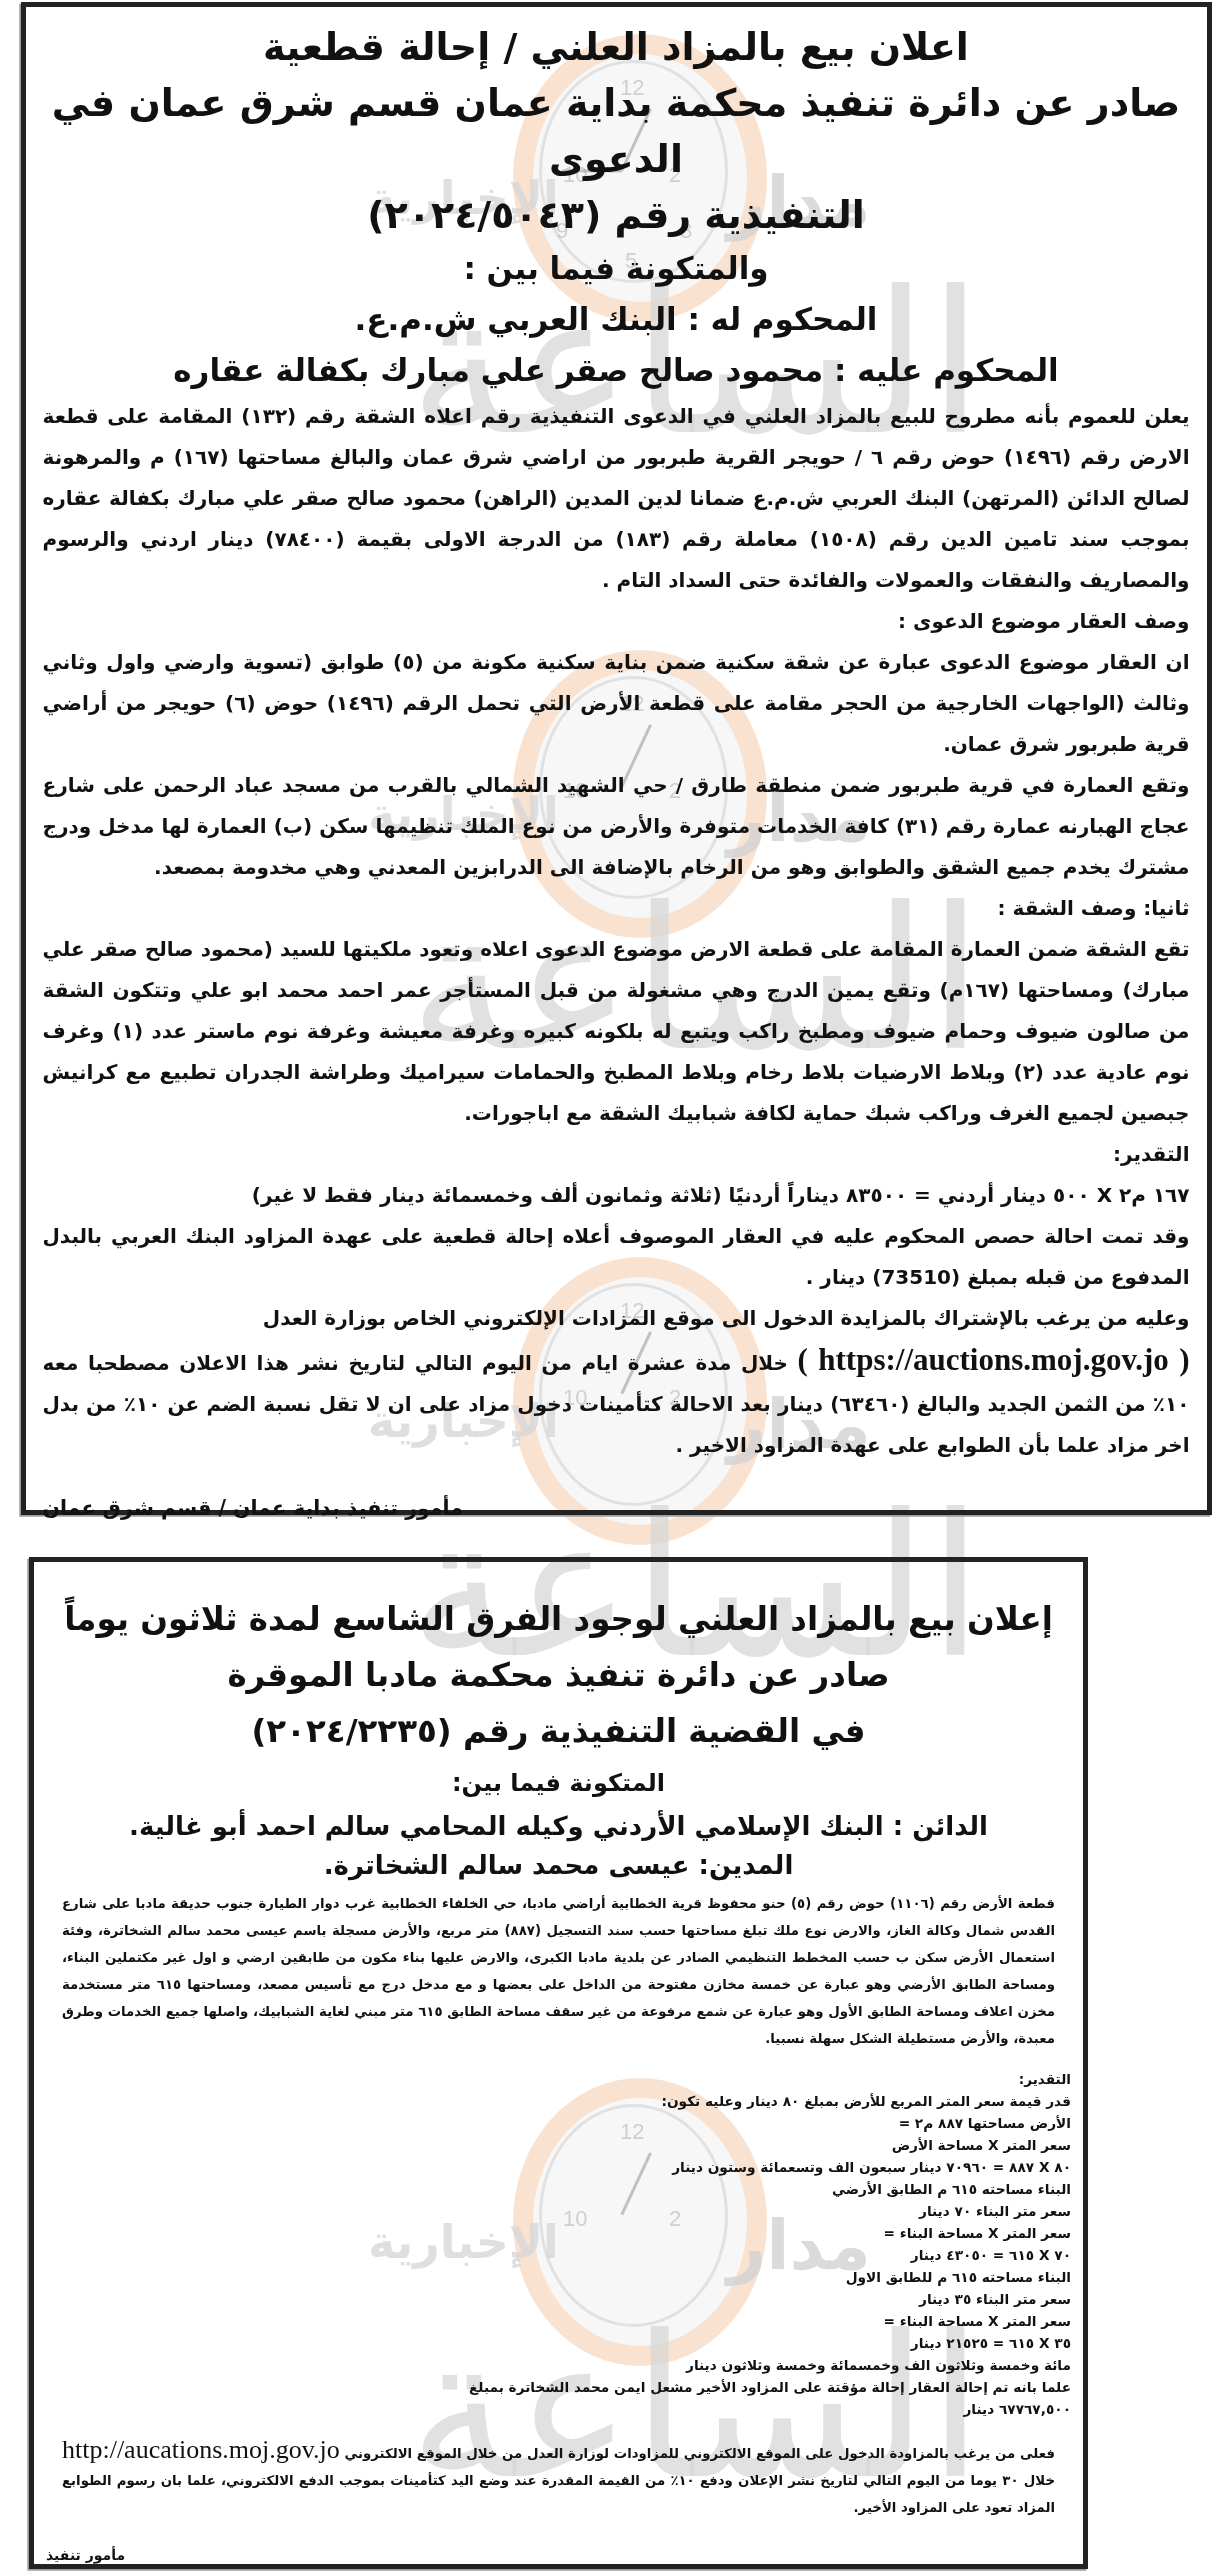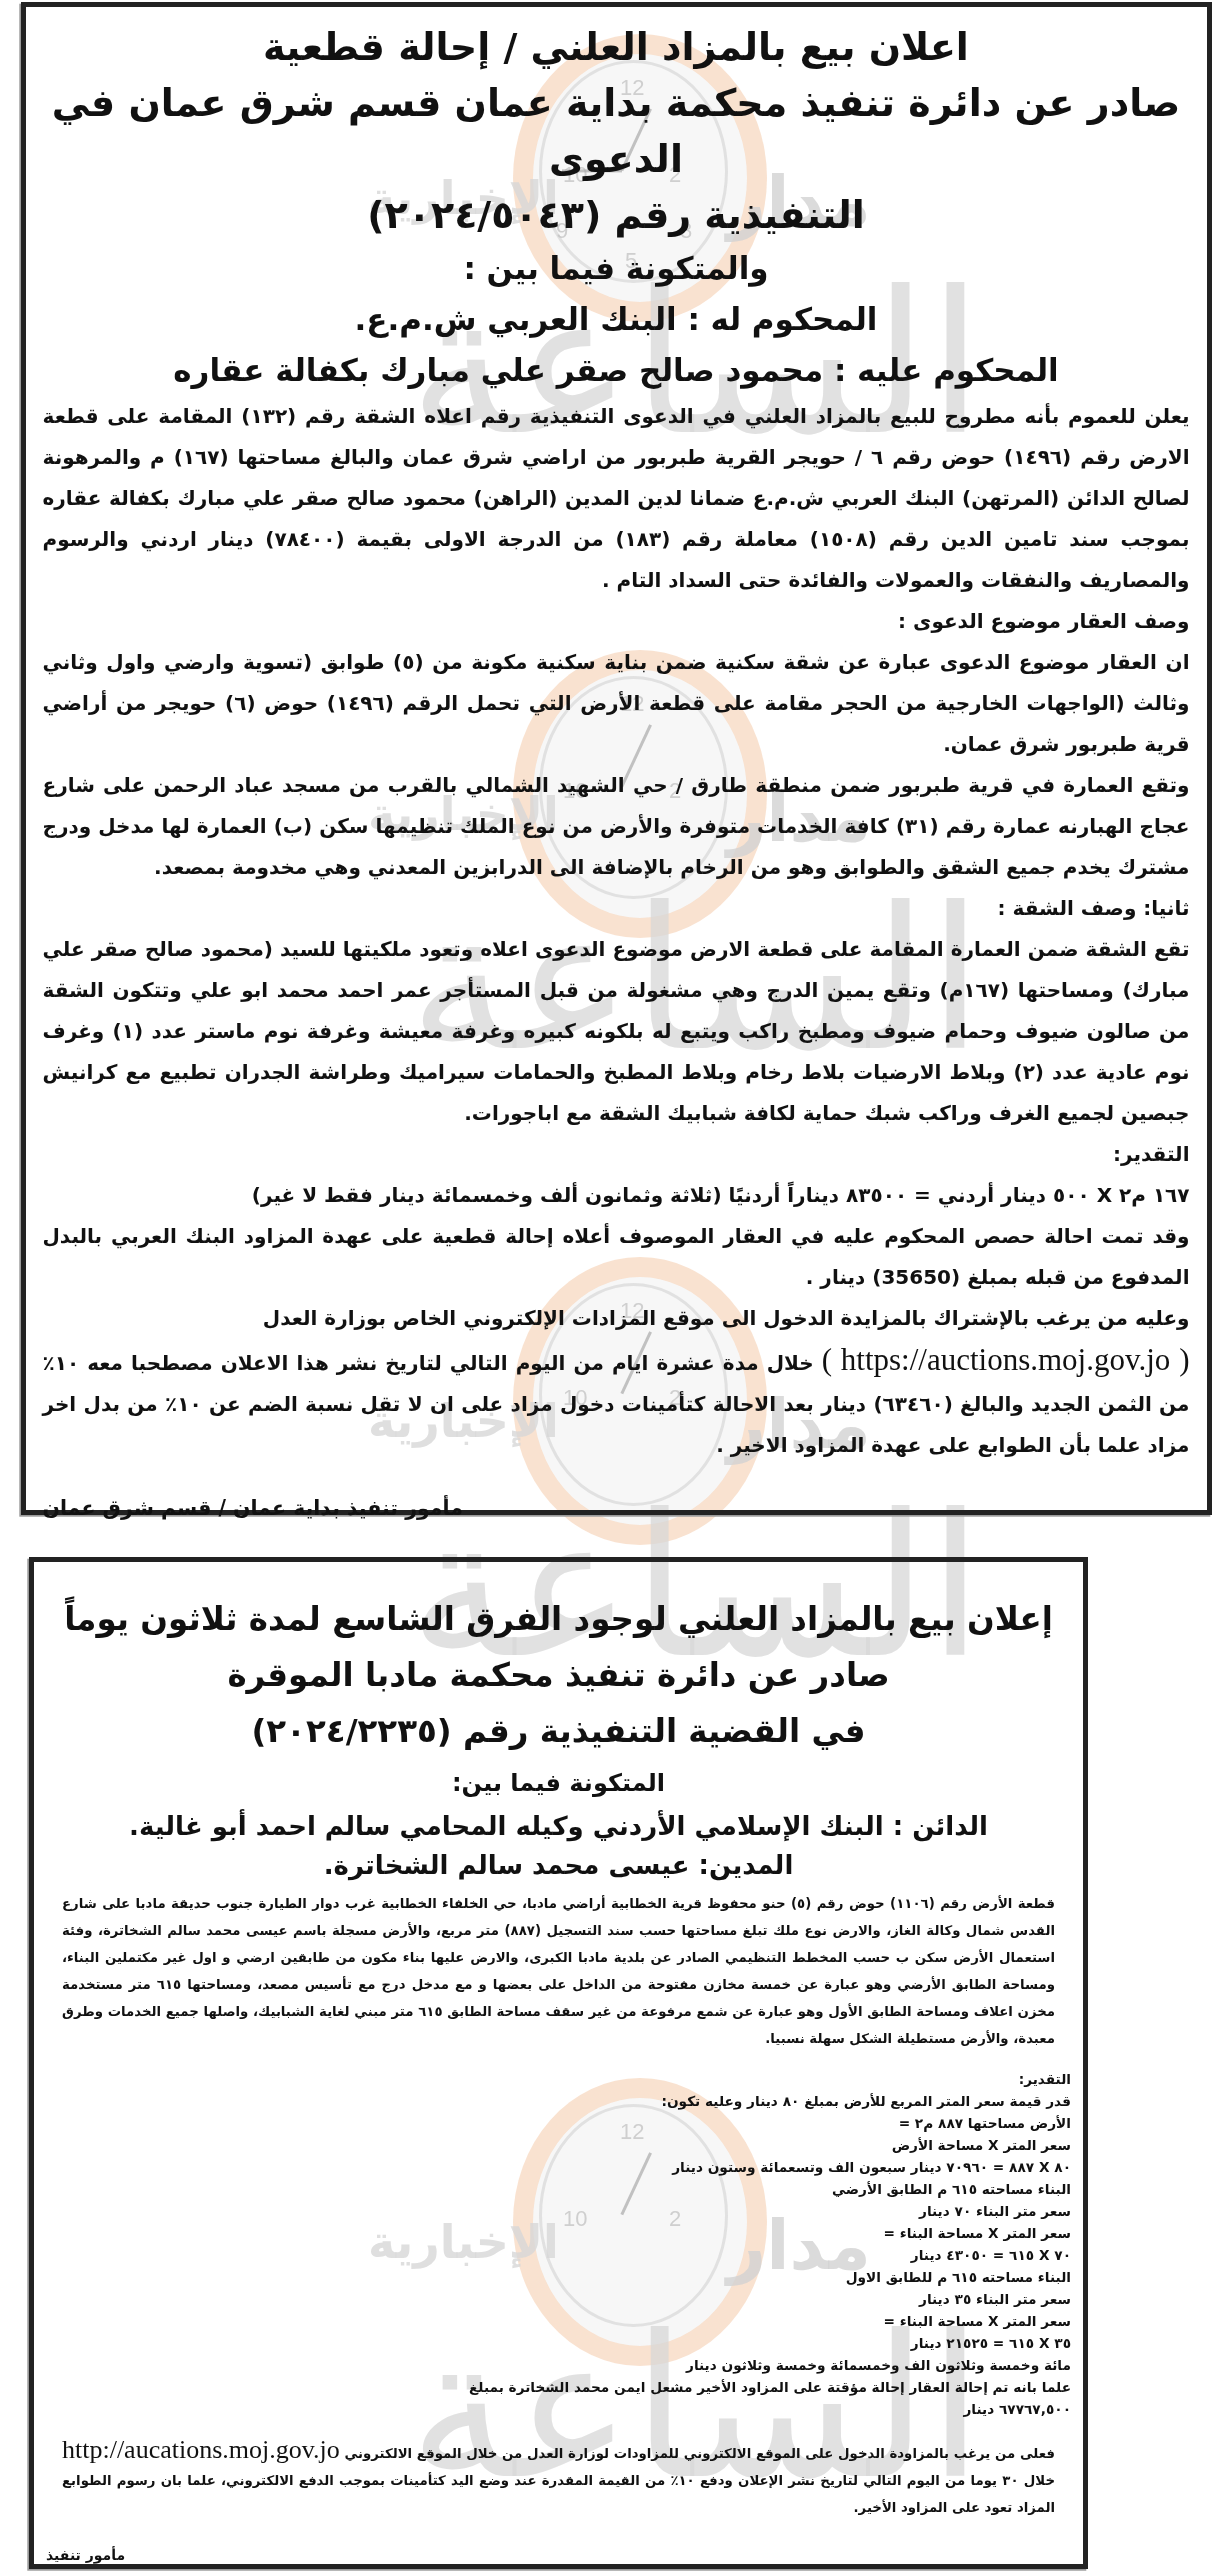--- a/index.html
+++ b/index.html
@@ -46,21 +46,21 @@
     text-align: center; font-weight: bold; font-size: 38px; line-height: 56px; margin: 0;
   }
   .h-mid {
     text-align: center; font-weight: bold; font-size: 31px; line-height: 51px; margin: 0;
   }
   .para {
     font-weight: bold; font-size: 20px; line-height: 41px; margin: 0; text-align: justify;
     text-align-last: right;
   }
   .sec-title { font-weight: bold; font-size: 20px; line-height: 41px; margin: 0; }
-  .url { font-family: "Liberation Serif", serif; font-weight: normal; font-size: 31px; direction: ltr; unicode-bidi: embed; }
+  .url { font-family: "Liberation Serif", serif; font-weight: bold; font-size: 31px; direction: ltr; unicode-bidi: embed; }
   .signature { font-weight: bold; font-size: 20.5px; line-height: 41px; text-align: left; margin: 22px 0 0 0; }
 
   
   .h2-big { text-align: center; font-weight: bold; font-size: 32.5px; line-height: 56px; margin: 0; }
   .h2-sub { text-align: center; font-weight: bold; font-size: 24px; line-height: 48px; margin: 0; }
   .h2-party { text-align: center; font-weight: bold; font-size: 26px; line-height: 39px; margin: 0; }
   .small-para { font-weight: bold; font-size: 13.3px; line-height: 27px; margin: 16px; text-align: justify; text-align-last: right; }
   .calc-line { font-weight: bold; font-size: 13.7px; line-height: 22px; margin: 0; }
   .url2 { font-family: "Liberation Serif", serif; font-weight: normal; font-size: 26px; direction: ltr; unicode-bidi: embed; }
   .sig2 { font-weight: bold; font-size: 14px; line-height: 27px; margin: 0; text-align: left; }
@@ -128,21 +128,21 @@
   <h2 class="h-mid">المحكوم عليه : محمود صالح صقر علي مبارك بكفالة عقاره</h2>
 
   <p class="para">يعلن للعموم بأنه مطروح للبيع بالمزاد العلني في الدعوى التنفيذية رقم اعلاه الشقة رقم (١٣٢) المقامة على قطعة الارض رقم (١٤٩٦) حوض رقم ٦ / حويجر القرية طبربور من اراضي شرق عمان والبالغ مساحتها (١٦٧) م والمرهونة لصالح الدائن (المرتهن) البنك العربي ش.م.ع ضمانا لدين المدين (الراهن) محمود صالح صقر علي مبارك بكفالة عقاره بموجب سند تامين الدين رقم (١٥٠٨) معاملة رقم (١٨٣) من الدرجة الاولى بقيمة (٧٨٤٠٠) دينار اردني والرسوم والمصاريف والنفقات والعمولات والفائدة حتى السداد التام .</p>
   <p class="sec-title">وصف العقار موضوع الدعوى :</p>
   <p class="para">ان العقار موضوع الدعوى عبارة عن شقة سكنية ضمن بناية سكنية مكونة من (٥) طوابق (تسوية وارضي واول وثاني وثالث (الواجهات الخارجية من الحجر مقامة على قطعة الأرض التي تحمل الرقم (١٤٩٦) حوض (٦) حويجر من أراضي قرية طبربور شرق عمان.</p>
   <p class="para">وتقع العمارة في قرية طبربور ضمن منطقة طارق / حي الشهيد الشمالي بالقرب من مسجد عباد الرحمن على شارع عجاج الهبارنه عمارة رقم (٣١) كافة الخدمات متوفرة والأرض من نوع الملك تنظيمها سكن (ب) العمارة لها مدخل ودرج مشترك يخدم جميع الشقق والطوابق وهو من الرخام بالإضافة الى الدرابزين المعدني وهي مخدومة بمصعد.</p>
   <p class="sec-title">ثانيا: وصف الشقة :</p>
   <p class="para">تقع الشقة ضمن العمارة المقامة على قطعة الارض موضوع الدعوى اعلاه وتعود ملكيتها للسيد (محمود صالح صقر علي مبارك) ومساحتها (١٦٧م) وتقع يمين الدرج وهي مشغولة من قبل المستأجر عمر احمد محمد ابو علي وتتكون الشقة من صالون ضيوف وحمام ضيوف ومطبخ راكب ويتبع له بلكونه كبيره وغرفة معيشة وغرفة نوم ماستر عدد (١) وغرف نوم عادية عدد (٢) وبلاط الارضيات بلاط رخام وبلاط المطبخ والحمامات سيراميك وطراشة الجدران تطبيع مع كرانيش جبصين لجميع الغرف وراكب شبك حماية لكافة شبابيك الشقة مع اباجورات.</p>
   <p class="sec-title">التقدير:</p>
   <p class="sec-title">١٦٧ م٢ X ٥٠٠ دينار أردني = ٨٣٥٠٠ ديناراً أردنيًا (ثلاثة وثمانون ألف وخمسمائة دينار فقط لا غير)</p>
-  <p class="para">وقد تمت احالة حصص المحكوم عليه في العقار الموصوف أعلاه إحالة قطعية على عهدة المزاود البنك العربي بالبدل المدفوع من قبله بمبلغ (35650) دينار .</p>
+  <p class="para">وقد تمت احالة حصص المحكوم عليه في العقار الموصوف أعلاه إحالة قطعية على عهدة المزاود البنك العربي بالبدل المدفوع من قبله بمبلغ (73510) دينار .</p>
   <p class="sec-title">وعليه من يرغب بالإشتراك بالمزايدة الدخول الى موقع المزادات الإلكتروني الخاص بوزارة العدل</p>
   <p class="para">
     <span class="url">( https://auctions.moj.gov.jo )</span>
     <span>خلال مدة عشرة ايام من اليوم التالي لتاريخ نشر هذا الاعلان</span>
     <span>مصطحبا معه ١٠٪ من الثمن الجديد والبالغ (٦٣٤٦٠) دينار بعد الاحالة كتأمينات دخول مزاد على ان لا تقل نسبة الضم عن ١٠٪ من بدل اخر مزاد علما بأن الطوابع على عهدة المزاود الاخير .</span>
   </p>
   <p class="signature">مأمور تنفيذ بداية عمان / قسم شرق عمان</p>
 </section>
 
 <section id="notice-2" class="notice">

